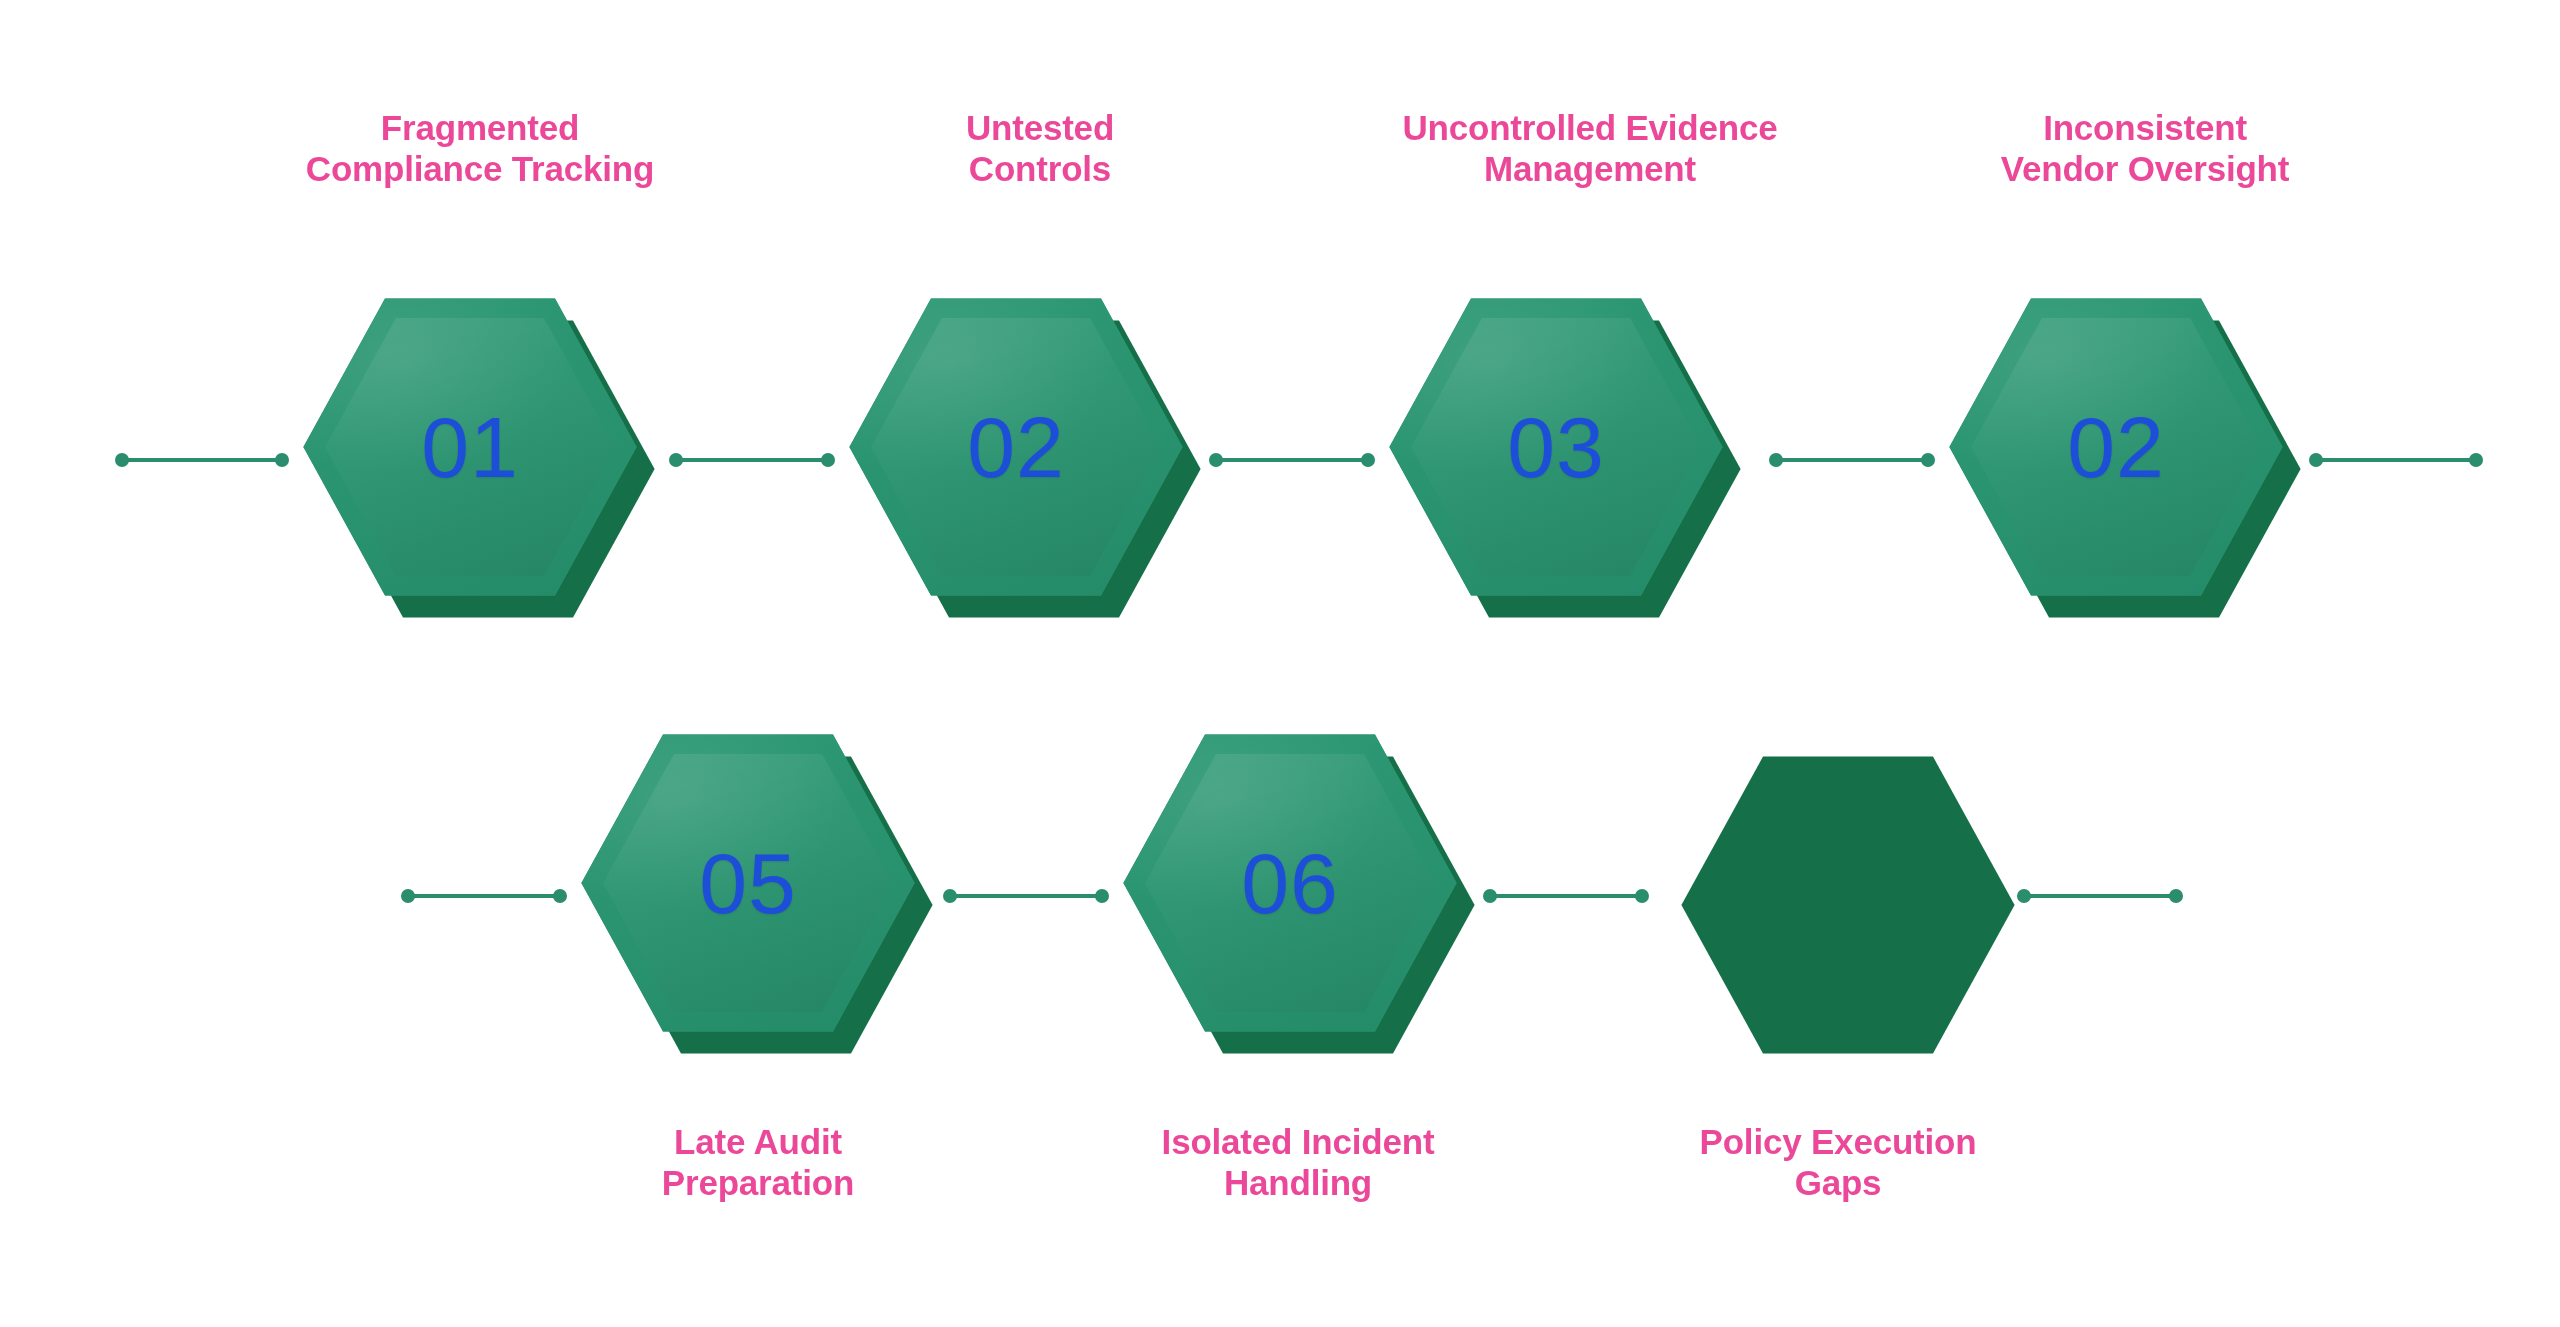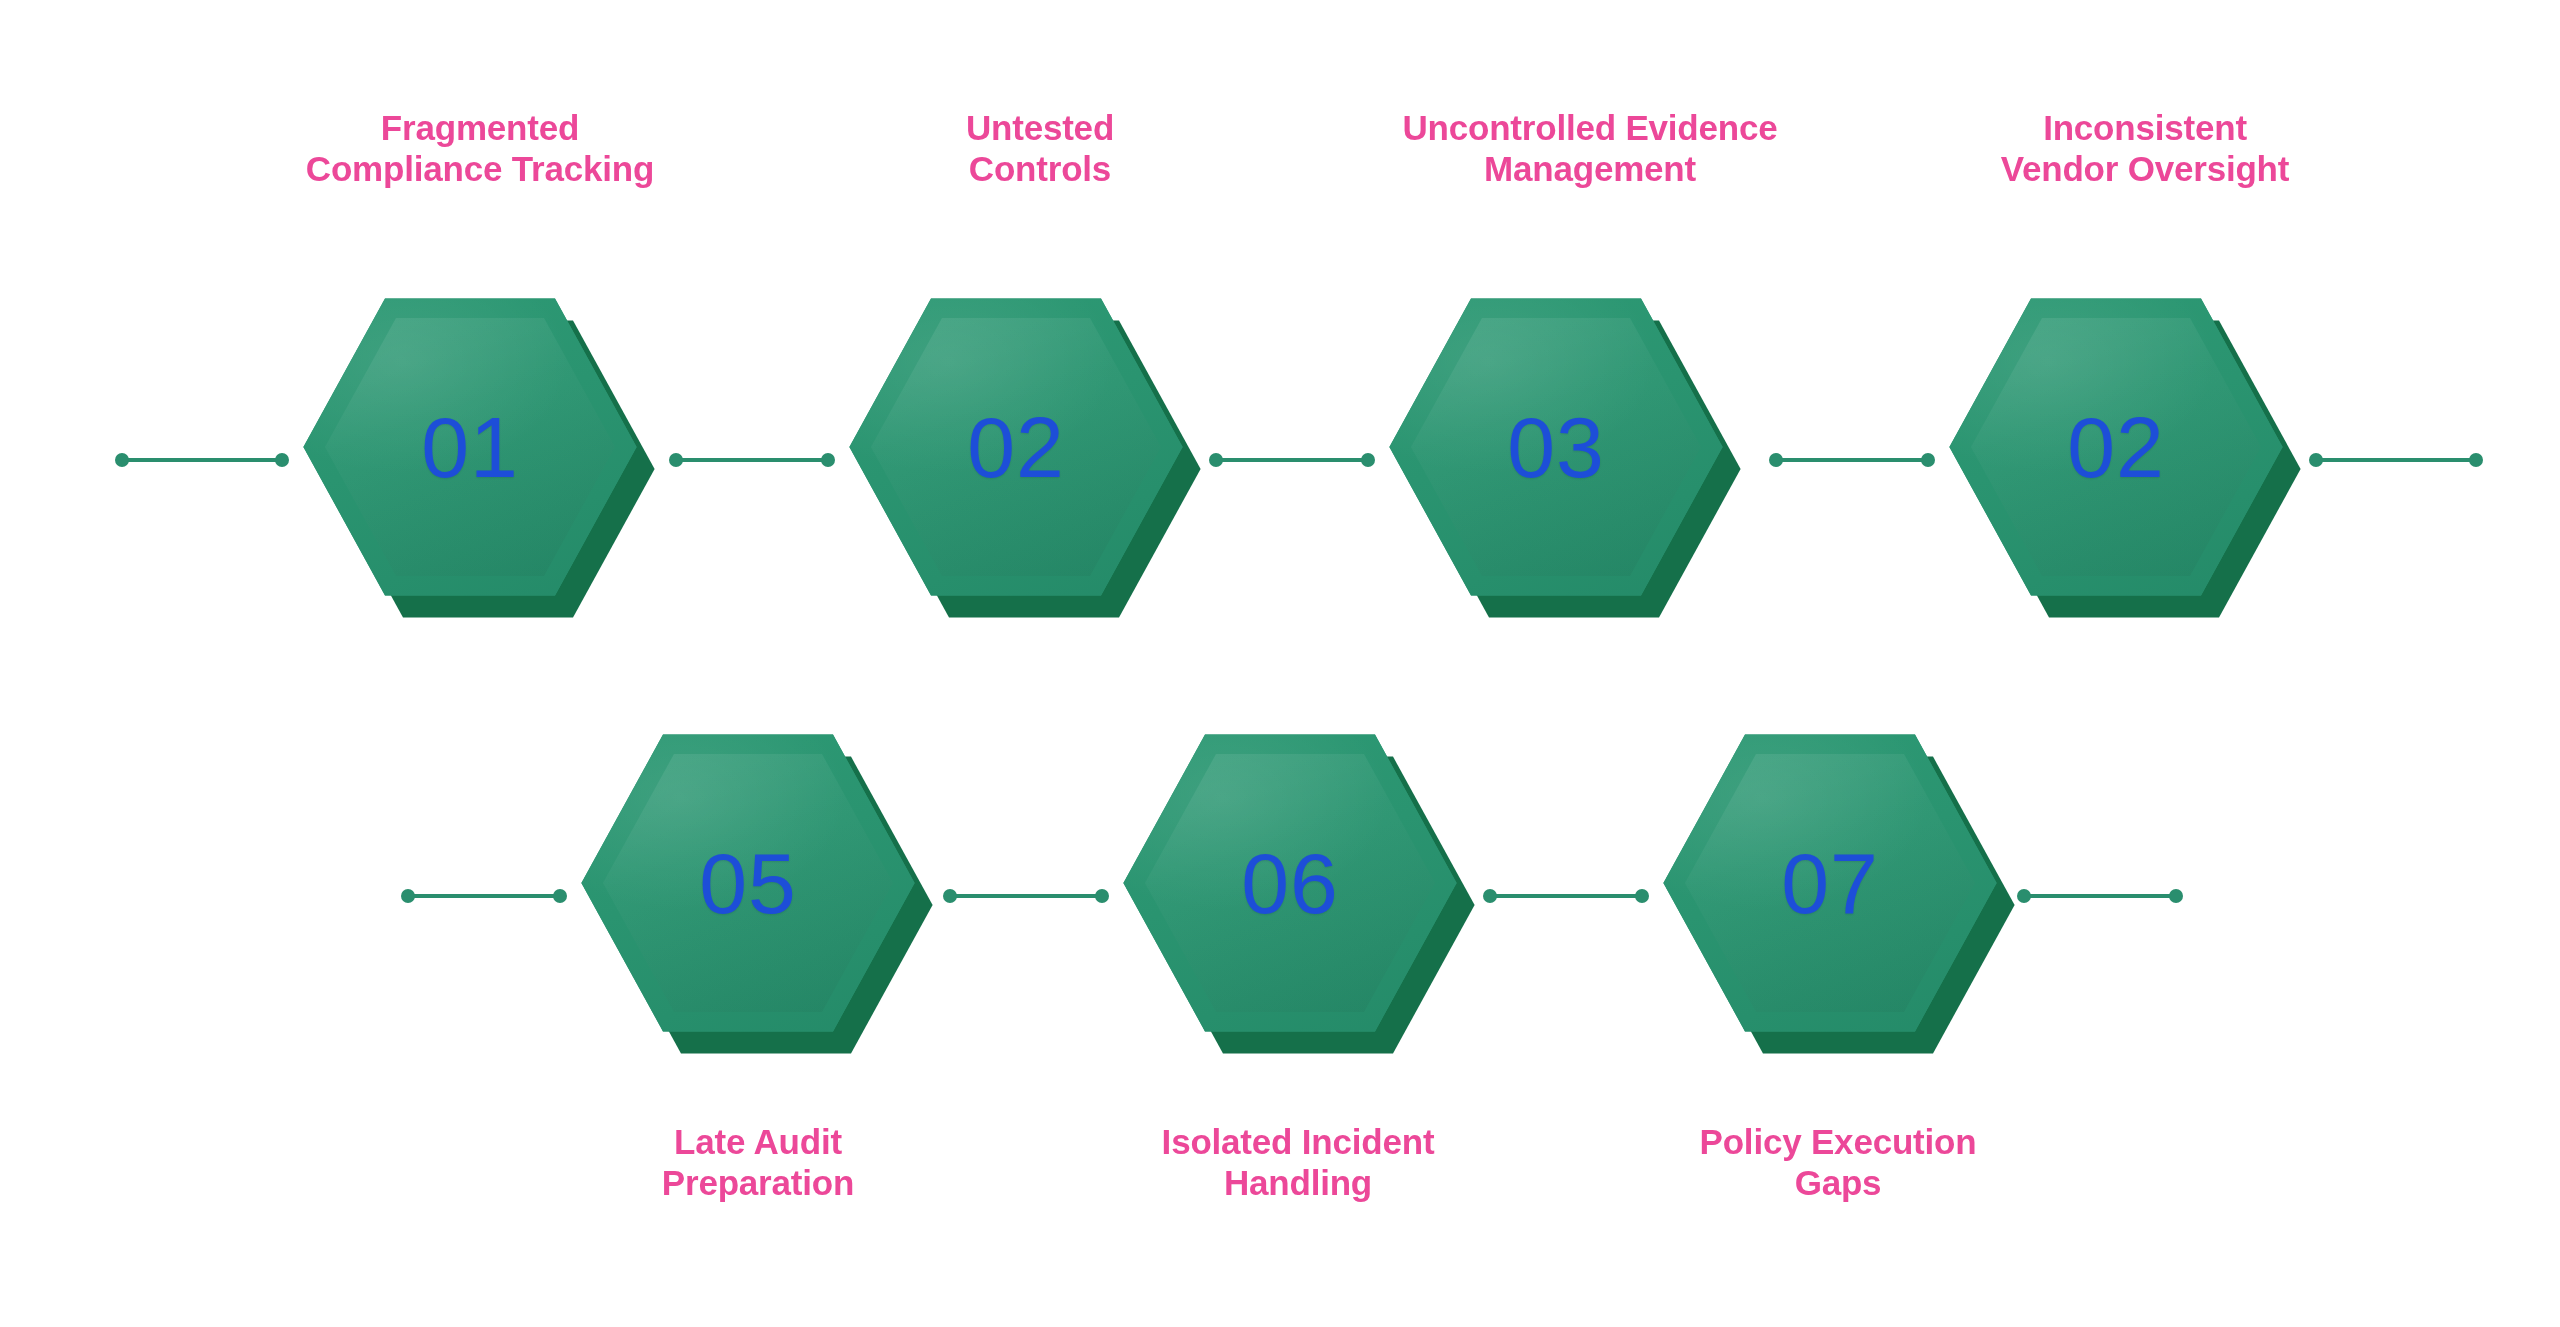--- a/index.html
+++ b/index.html
@@ -254,25 +254,20 @@
       <div class="hex-shape"></div>
       <div class="hex-bevel"></div>
       <div class="hex-num">06</div>
     </div>
   </div>
 
   <div class="node" style="left:1654px; top:724px;">
     <div class="hex-back">
       <div class="hex-shape"></div>
     </div>
-    <div class="hex-front">
-      <div class="hex-shape"></div>
-      <div class="hex-bevel"></div>
-      <div class="hex-num">07</div>
-    </div>
   </div>
 
   <div class="label" style="left:508px; top:1122px; width:500px;">Late Audit
 Preparation</div>
   <div class="label" style="left:1048px; top:1122px; width:500px;">Isolated Incident
 Handling</div>
   <div class="label" style="left:1588px; top:1122px; width:500px;">Policy Execution
 Gaps</div>
 
 </div>

